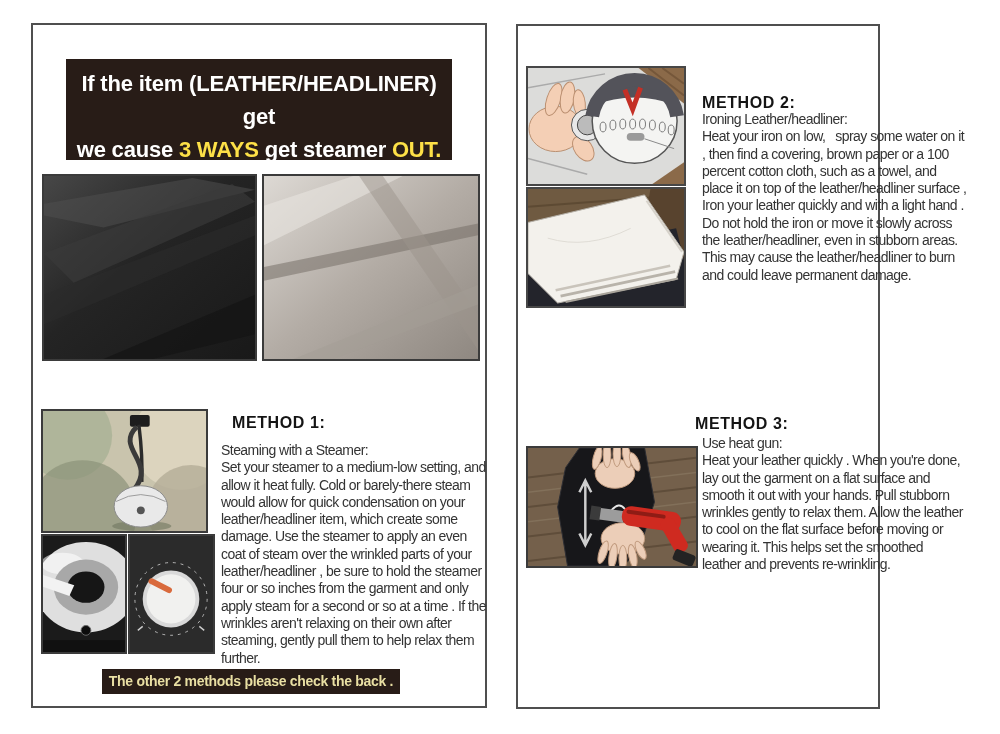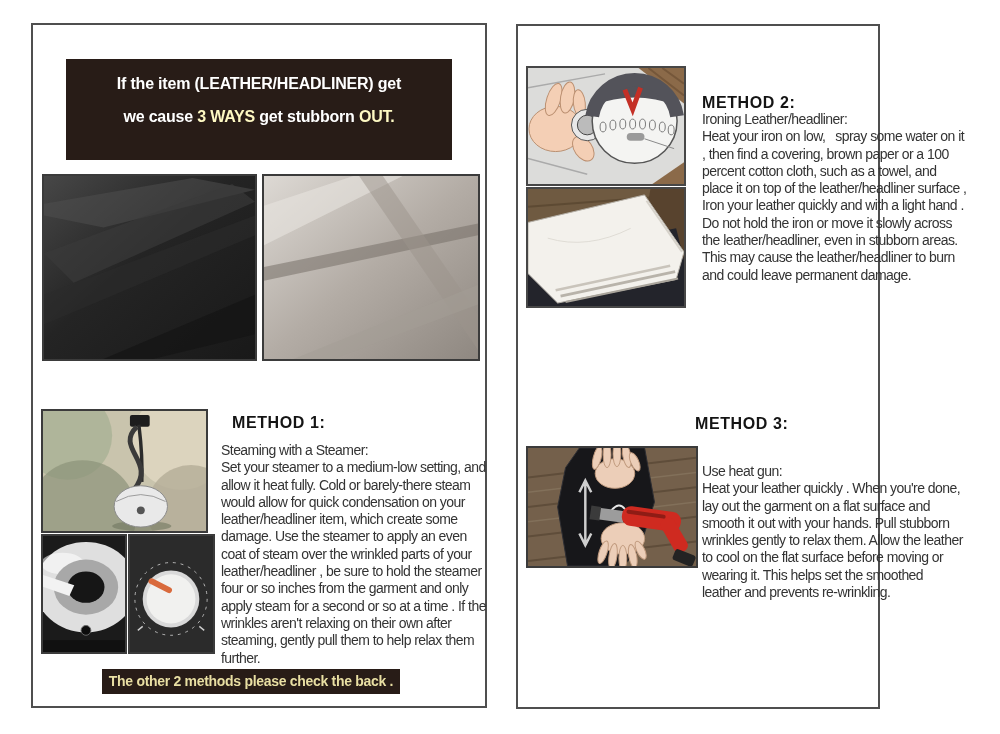--- a/index.html
+++ b/index.html
@@ -3,23 +3,23 @@
 <meta charset="utf-8">
 <style>
   html,body{margin:0;padding:0;background:#ffffff;width:1000px;height:734px;overflow:hidden;
     font-family:"Liberation Sans",sans-serif;}
   .sheet{position:relative;width:1000px;height:734px;background:#ffffff;}
   .panel{position:absolute;background:#ffffff;border:2px solid #4f4f4f;box-sizing:border-box;}
   .panel-left{left:31px;top:23px;width:456px;height:685px;}
   .panel-right{left:516px;top:24px;width:364px;height:685px;}
 
   .banner{position:absolute;left:33px;top:34px;width:386px;height:101px;background:#281c17;
-    color:#ffffff;text-align:center;font-weight:bold;font-size:16px;letter-spacing:-0.2px;
+    color:#ffffff;text-align:center;font-weight:bold;font-size:22px;letter-spacing:-0.2px;
     line-height:33px;padding-top:8px;box-sizing:border-box;}
-  .yellow{color:#fef9c3;}
+  .yellow{color:#fde047;}
 
   .photo{position:absolute;box-sizing:border-box;border:2px solid #3b3b3b;overflow:hidden;background:#888;}
   .photo svg{display:block;width:100%;height:100%;}
   .illus{border:2px solid #474747;}
 
   .photo-dark{left:9px;top:149px;width:215px;height:187px;}
   .photo-gray{left:229px;top:149px;width:218px;height:187px;}
   .photo-steamer{left:8px;top:384px;width:167px;height:124px;}
   .photo-tank{left:8px;top:509px;width:86px;height:120px;}
   .photo-dial{left:95px;top:509px;width:87px;height:120px;}
@@ -31,36 +31,36 @@
   .method-title{position:absolute;margin:0;font-size:16px;font-weight:bold;color:#141414;
     letter-spacing:0.6px;}
   .m1-title{left:199px;top:389px;}
   .m2-title{left:184px;top:68px;}
   .m3-title{left:177px;top:389px;}
 
   .body-text{position:absolute;font-size:14px;line-height:17.3px;color:#333333;
     letter-spacing:-0.55px;white-space:pre;}
   .m1-body{left:188px;top:417px;}
   .m2-body{left:184px;top:85px;}
-  .m3-body{left:184px;top:409px;margin-top:28px;}
+  .m3-body{left:184px;top:409px;}
 
   .footer-bar{position:absolute;left:69px;top:644px;width:298px;height:25px;background:#281c17;
     color:#e9dfa3;font-size:14px;font-weight:bold;letter-spacing:-0.3px;text-align:center;
     line-height:25px;}
 </style>
 </head>
 <body>
 
 <div class="sheet">
 
   <section class="panel panel-left">
 
     <div class="banner">
       <div>If the item (LEATHER/HEADLINER) get</div>
-      <div><span>we cause </span><span class="yellow">3 WAYS</span><span> get stubborn </span><span class="yellow">OUT.</span></div>
+      <div><span>we cause </span><span class="yellow">3 WAYS</span><span> get steamer </span><span class="yellow">OUT.</span></div>
     </div>
 
     <div class="photo photo-dark">
       <svg viewBox="0 0 213 185" preserveAspectRatio="none" aria-hidden="true">
         <defs>
           <linearGradient id="dl" x1="0" y1="0" x2="1" y2="1">
             <stop offset="0" stop-color="#474747"></stop>
               <stop offset="0.45" stop-color="#242424"></stop>
               <stop offset="1" stop-color="#191919"></stop>
           </linearGradient>

